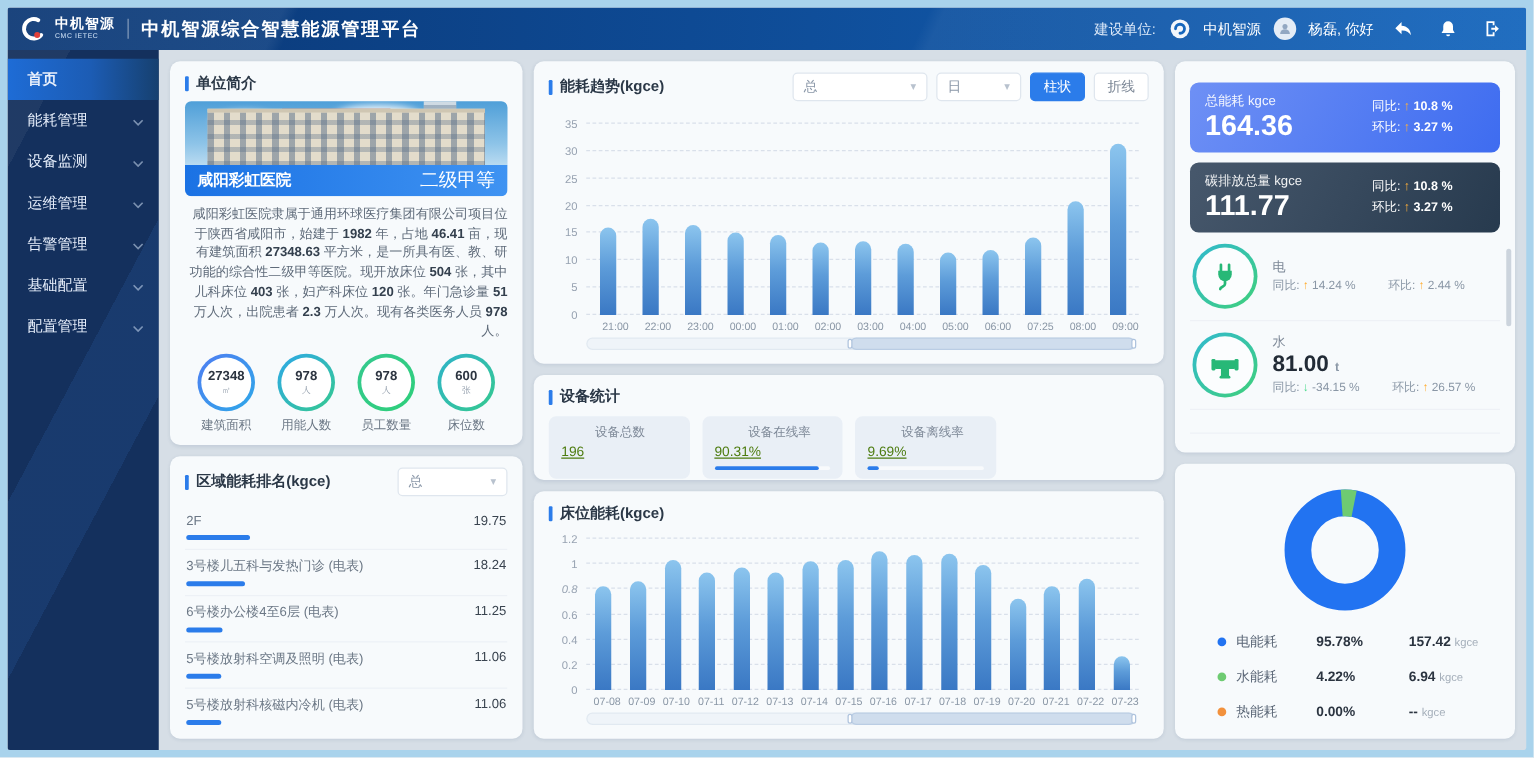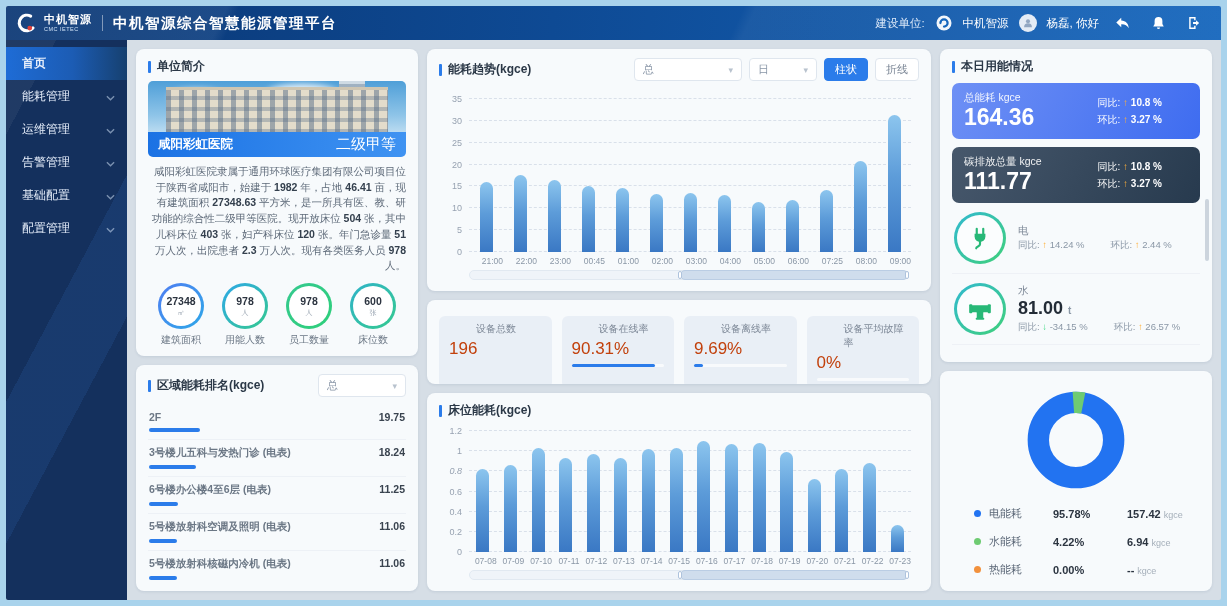--- a/index.html
+++ b/index.html
@@ -68,21 +68,21 @@
   .ring { width:46px; height:46px; border-radius:50%; display:flex; align-items:center; justify-content:center; }
   .ring-in { width:40px; height:40px; border-radius:50%; background:#fff; display:flex; flex-direction:column; align-items:center; justify-content:center; line-height:1; }
   .ring-in .num { font-size:10.5px; font-weight:bold; color:#2c3440; }
   .ring-in .unit { font-size:7px; color:#98a3b0; margin-top:2px; }
   .stat .lab { font-size:10px; color:#6b7785; margin-top:4px; }
 
   
   .panel-ranking { flex:1; }
   .rk-list { flex:1; overflow:hidden; margin-top:2px; }
   .rk-row { padding:6px 1px 7px; border-bottom:1px solid #edf1f6; cursor:default; }
-  .rk-line { display:flex; font-size:10.5px; color:#6b7785;font-weight:bold; }
+  .rk-line { display:flex; font-size:10.5px; color:#6b7785; }
   .rk-val { margin-left:auto; color:#39434f; }
   .rk-bar { height:4px; border-radius:2px; background:#2b7cea; margin-top:5px; }
 
   
   .panel-trend { height:242px; flex:0 0 242px; }
   .panel-bed { flex:1; }
   .chart { flex:1; display:flex; flex-direction:column; min-height:0; margin-top:4px; }
   .plot { flex:1; position:relative; margin:8px 8px 0 30px; }
   .gl { position:absolute; left:0; right:0; border-top:1px dashed #d9e0ea; }
   .gl-lab { position:absolute; left:-7px; transform:translate(-100%,-50%); font-size:9px; color:#97a2b1; }
@@ -93,21 +93,21 @@
   .xlabels span { flex:1; text-align:right; font-size:8.5px; color:#8a97a6; white-space:nowrap; }
   .dz { position:relative; height:10px; margin:4px 10px 2px 30px; background:#eff4f9; border:1px solid #e1e9f1; border-radius:5px; cursor:pointer; }
   .dz-sel { position:absolute; top:-1px; bottom:-1px; background:#cfdded; border:1px solid #bacde4; border-radius:5px; }
   .dz-h { position:absolute; top:0; bottom:0; width:4px; background:#fff; border:1px solid #aec3dd; border-radius:2px; }
 
   
   .panel-device { height:84px; flex:0 0 84px; }
   .dev-cards { display:grid; grid-template-columns:repeat(4,1fr); gap:10px; margin-top:7px; flex:1; }
   .dev-card { background:#e9eff6; border-radius:6px; padding:6px 10px 7px; }
   .dev-card .dl { font-size:10px; color:#7d8897;margin-left:27px; }
-  .dev-card .dv { font-size:17px; color:#c2410c; margin-top:3px; }
+  .dev-card .dv { font-size:11px; color:#4d7c0f; margin-top:3px;text-decoration:underline; }
   .dev-track { height:3px; border-radius:2px; background:#f8fafc; margin-top:5px; }
   .dev-fill { height:100%; border-radius:2px; background:#2b7cea; }
 
   
   .panel-today { height:313px; flex:0 0 313px; }
   .tu-card { border-radius:7px; color:#fff; display:flex; align-items:center; padding:7px 12px; margin-top:8px; height:56px; flex:0 0 56px; }
   .tu-card.blue { background:linear-gradient(120deg,#6e90f5 0%,#3e6cf0 100%); }
   .tu-card.dark { background:linear-gradient(120deg,#47586c 0%,#273a4e 100%); }
   .tu-left .tl1 { font-size:10.5px; opacity:.92; }
   .tu-left .tl2 { font-size:23px; font-weight:bold; line-height:1.1; }
@@ -195,20 +195,26 @@
           <div class="side-item active">
             <span>首页</span>
           </div>
           <div class="side-item">
             <span>能耗管理</span>
             <span class="chev"><svg width="9" height="6" viewBox="0 0 10 6">
                 <path d="M1 1l4 4 4-4" stroke="#cfe0f5" stroke-width="1.5" fill="none"></path>
               </svg></span>
           </div>
           <div class="side-item">
+            <span>设备监测</span>
+            <span class="chev"><svg width="9" height="6" viewBox="0 0 10 6">
+                <path d="M1 1l4 4 4-4" stroke="#cfe0f5" stroke-width="1.5" fill="none"></path>
+              </svg></span>
+          </div>
+          <div class="side-item">
             <span>运维管理</span>
             <span class="chev"><svg width="9" height="6" viewBox="0 0 10 6">
                 <path d="M1 1l4 4 4-4" stroke="#cfe0f5" stroke-width="1.5" fill="none"></path>
               </svg></span>
           </div>
           <div class="side-item">
             <span>告警管理</span>
             <span class="chev"><svg width="9" height="6" viewBox="0 0 10 6">
                 <path d="M1 1l4 4 4-4" stroke="#cfe0f5" stroke-width="1.5" fill="none"></path>
               </svg></span>
@@ -426,64 +432,61 @@
                     </div>
                     <div class="bcell">
                       <div class="bar" style="height: 89.7143%;"></div>
                     </div>
                   </div>
                 </div>
                 <div class="xlabels">
                   <span>21:00</span>
                   <span>22:00</span>
                   <span>23:00</span>
-                  <span>00:45</span>
+                  <span>00:00</span>
                   <span>01:00</span>
                   <span>02:00</span>
                   <span>03:00</span>
                   <span>04:00</span>
                   <span>05:00</span>
                   <span>06:00</span>
                   <span>07:25</span>
                   <span>08:00</span>
                   <span>09:00</span>
                 </div>
                 <div class="dz">
                   <div class="dz-sel" style="left: 48%; right: 0%;"></div>
                   <div class="dz-h" style="left: calc(48% - 2px);"></div>
                   <div class="dz-h" style="right: -1px;"></div>
                 </div>
               </div>
         </div>
 
         <div class="panel panel-device">
+          <div class="ptitle">
+                <span class="tbar"></span>
+            <span class="tt">设备统计</span>
+              </div>
           <div class="dev-cards" id="device-cards">
                 <div class="dev-card">
                   <div class="dl">设备总数</div>
                   <div class="dv">196</div>
                 </div>
                 <div class="dev-card">
                   <div class="dl">设备在线率</div>
                   <div class="dv">90.31%</div>
                   <div class="dev-track">
                     <div class="dev-fill" style="width: 90.31%;"></div>
                   </div>
                 </div>
                 <div class="dev-card">
                   <div class="dl">设备离线率</div>
                   <div class="dv">9.69%</div>
                   <div class="dev-track">
                     <div class="dev-fill" style="width: 9.69%;"></div>
-                  </div>
-                </div>
-                <div class="dev-card">
-                  <div class="dl">设备平均故障率</div>
-                  <div class="dv">0%</div>
-                  <div class="dev-track">
-                    <div class="dev-fill" style="width: 0%;"></div>
                   </div>
                 </div>
               </div>
         </div>
 
         <div class="panel panel-bed">
           <div class="ptitle">
                 <span class="tbar"></span>
             <span class="tt">床位能耗(kgce)</span>
               </div>
@@ -583,24 +586,20 @@
                   <div class="dz-sel" style="left: 48%; right: 0%;"></div>
                   <div class="dz-h" style="left: calc(48% - 2px);"></div>
                   <div class="dz-h" style="right: -1px;"></div>
                 </div>
               </div>
         </div>
       </div>
 
       <div class="col">
         <div class="panel panel-today">
-          <div class="ptitle">
-                <span class="tbar"></span>
-            <span class="tt">本日用能情况</span>
-              </div>
           <div id="today-cards" style="flex:0 0 auto">
                 <div class="tu-card blue">
                   <div class="tu-left">
                     <div class="tl1">总能耗  kgce</div>
                     <div class="tl2">164.36</div>
                   </div>
                   <div class="tu-right">
                     <div>同比: <span class="arrow-up">↑</span> <b>10.8 %</b></div>
                     <div>环比: <span class="arrow-up">↑</span> <b>3.27 %</b></div>
                   </div>

